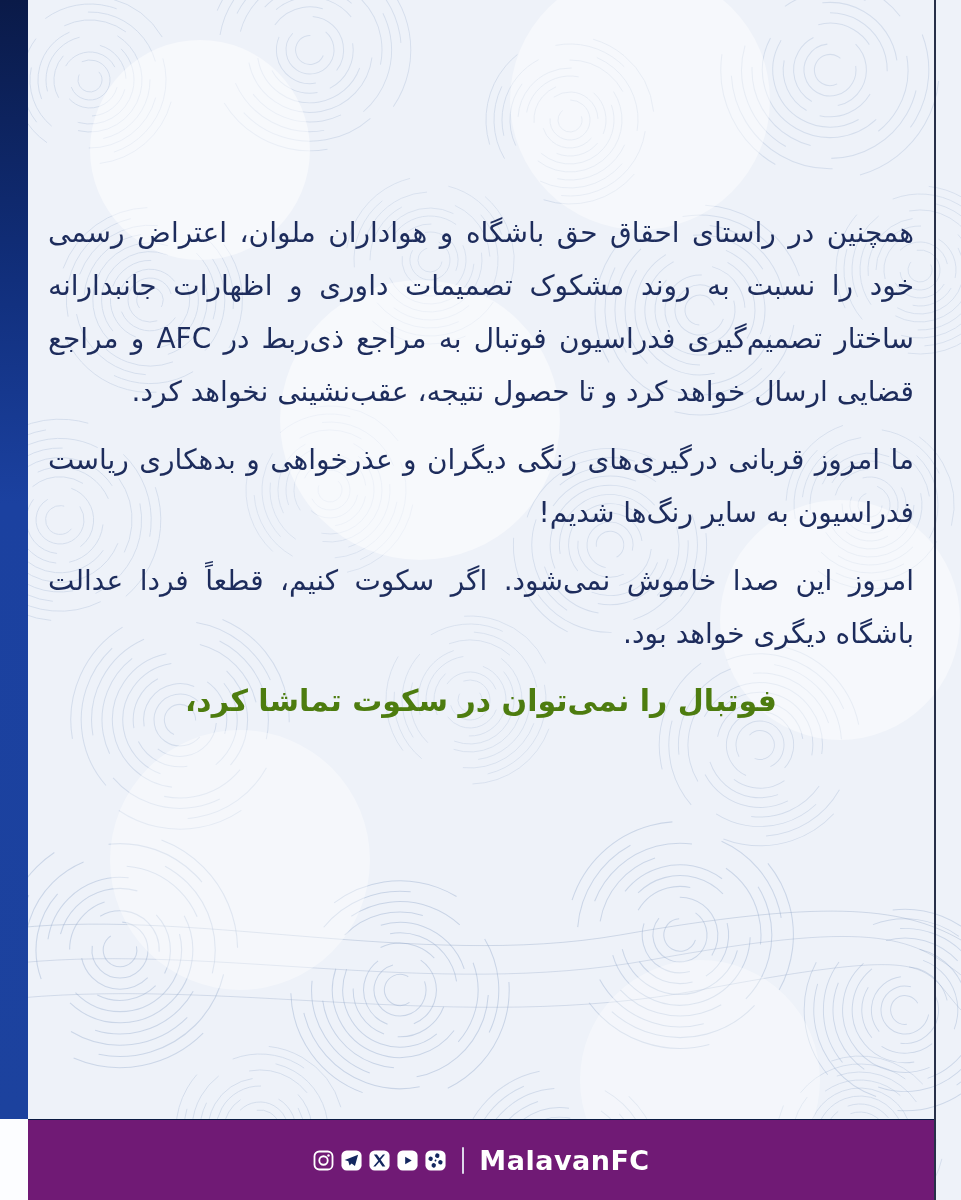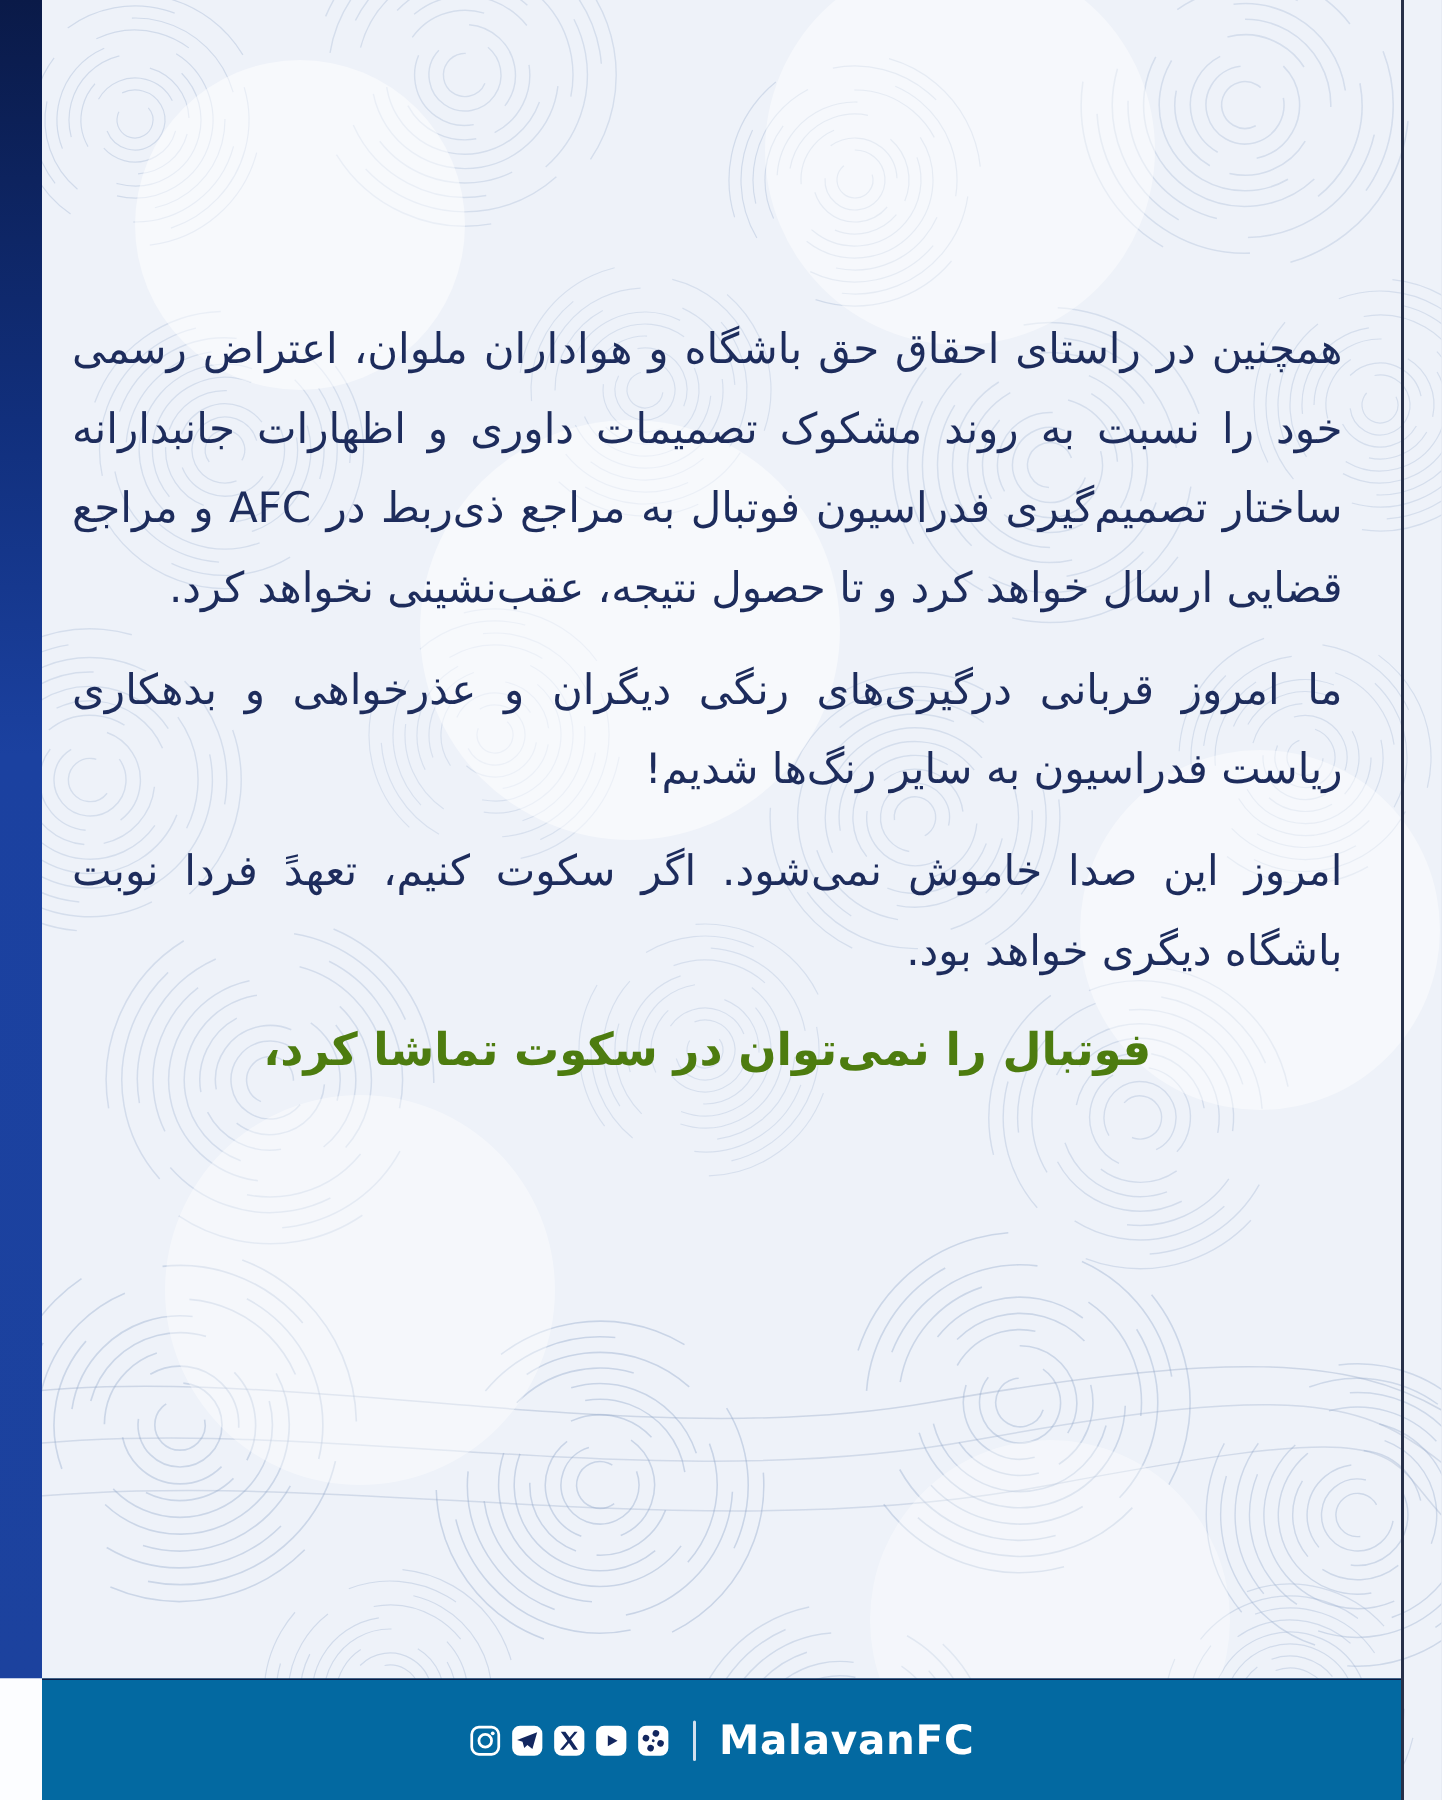--- a/index.html
+++ b/index.html
@@ -19,40 +19,40 @@
   .corner-patch{
     position:absolute;left:0;top:1119px;width:28px;height:81px;
     background:#fcfdff;z-index:3;
   }
   .right-line{
     position:absolute;left:934px;top:0;width:2px;height:1200px;
     background:#273049;z-index:4;
   }
   .content{
     position:absolute;left:28px;top:0;width:906px;z-index:2;
-    padding:206px 39px 0 20px;
+    padding:206px 20px 0 20px;
     direction:rtl;
     color:#1d2c5c;
     font-size:28px;
     line-height:53px;
     text-align:justify;
   }
   .content p{margin:0 0 15px 0;}
   .closing{
     margin-top:16px;
     text-align:center;
     font-weight:bold;
     font-size:30px;
     line-height:49px;
     color:#4d7c0f;
   }
   .closing p{margin:0;}
   .footer{
     position:absolute;left:28px;top:1119px;width:906px;height:81px;z-index:5;
-    background:#0369a1;border-top:1px solid #0a1a42;
+    background:#701a75;border-top:1px solid #0a1a42;
     display:flex;align-items:center;justify-content:center;gap:15px;
     direction:ltr;
   }
   .icons{display:flex;align-items:center;gap:5px;}
   .icons svg{display:block;}
   .footer-divider{
     width:2px;height:27px;background:#e9edf6;border-radius:1px;opacity:.9;
   }
   .handle{
     color:#ffffff;font-weight:bold;font-size:27px;letter-spacing:.5px;
@@ -113,21 +113,21 @@
     <circle cx="700" cy="1080" r="120" fill="#ffffff" opacity="0.35"></circle>
   </svg>
 
   <div class="left-bar"></div>
   <div class="corner-patch"></div>
   <div class="right-line"></div>
 
   <div class="content">
     <p>همچنین در راستای احقاق حق باشگاه و هواداران ملوان، اعتراض رسمی خود را نسبت به روند مشکوک تصمیمات داوری و اظهارات جانبدارانه ساختار تصمیم‌گیری فدراسیون فوتبال به مراجع ذی‌ربط در AFC و مراجع قضایی ارسال خواهد کرد و تا حصول نتیجه، عقب‌نشینی نخواهد کرد.</p>
     <p>ما امروز قربانی درگیری‌های رنگی دیگران و عذرخواهی و بدهکاری ریاست فدراسیون به سایر رنگ‌ها شدیم!</p>
-    <p>امروز این صدا خاموش نمی‌شود. اگر سکوت کنیم، تعهدً فردا نوبت باشگاه دیگری خواهد بود.</p>
+    <p>امروز این صدا خاموش نمی‌شود. اگر سکوت کنیم، قطعاً فردا عدالت باشگاه دیگری خواهد بود.</p>
     <div class="closing">
       <p>فوتبال را نمی‌توان در سکوت تماشا کرد،</p>
     </div>
   </div>
 
   <div class="footer">
     <div class="icons">
       <span>
         <svg width="23" height="23" viewBox="0 0 24 24">
           <rect x="2.6" y="2.6" width="18.8" height="18.8" rx="5" fill="none" stroke="#ffffff" stroke-width="1.9"></rect>

